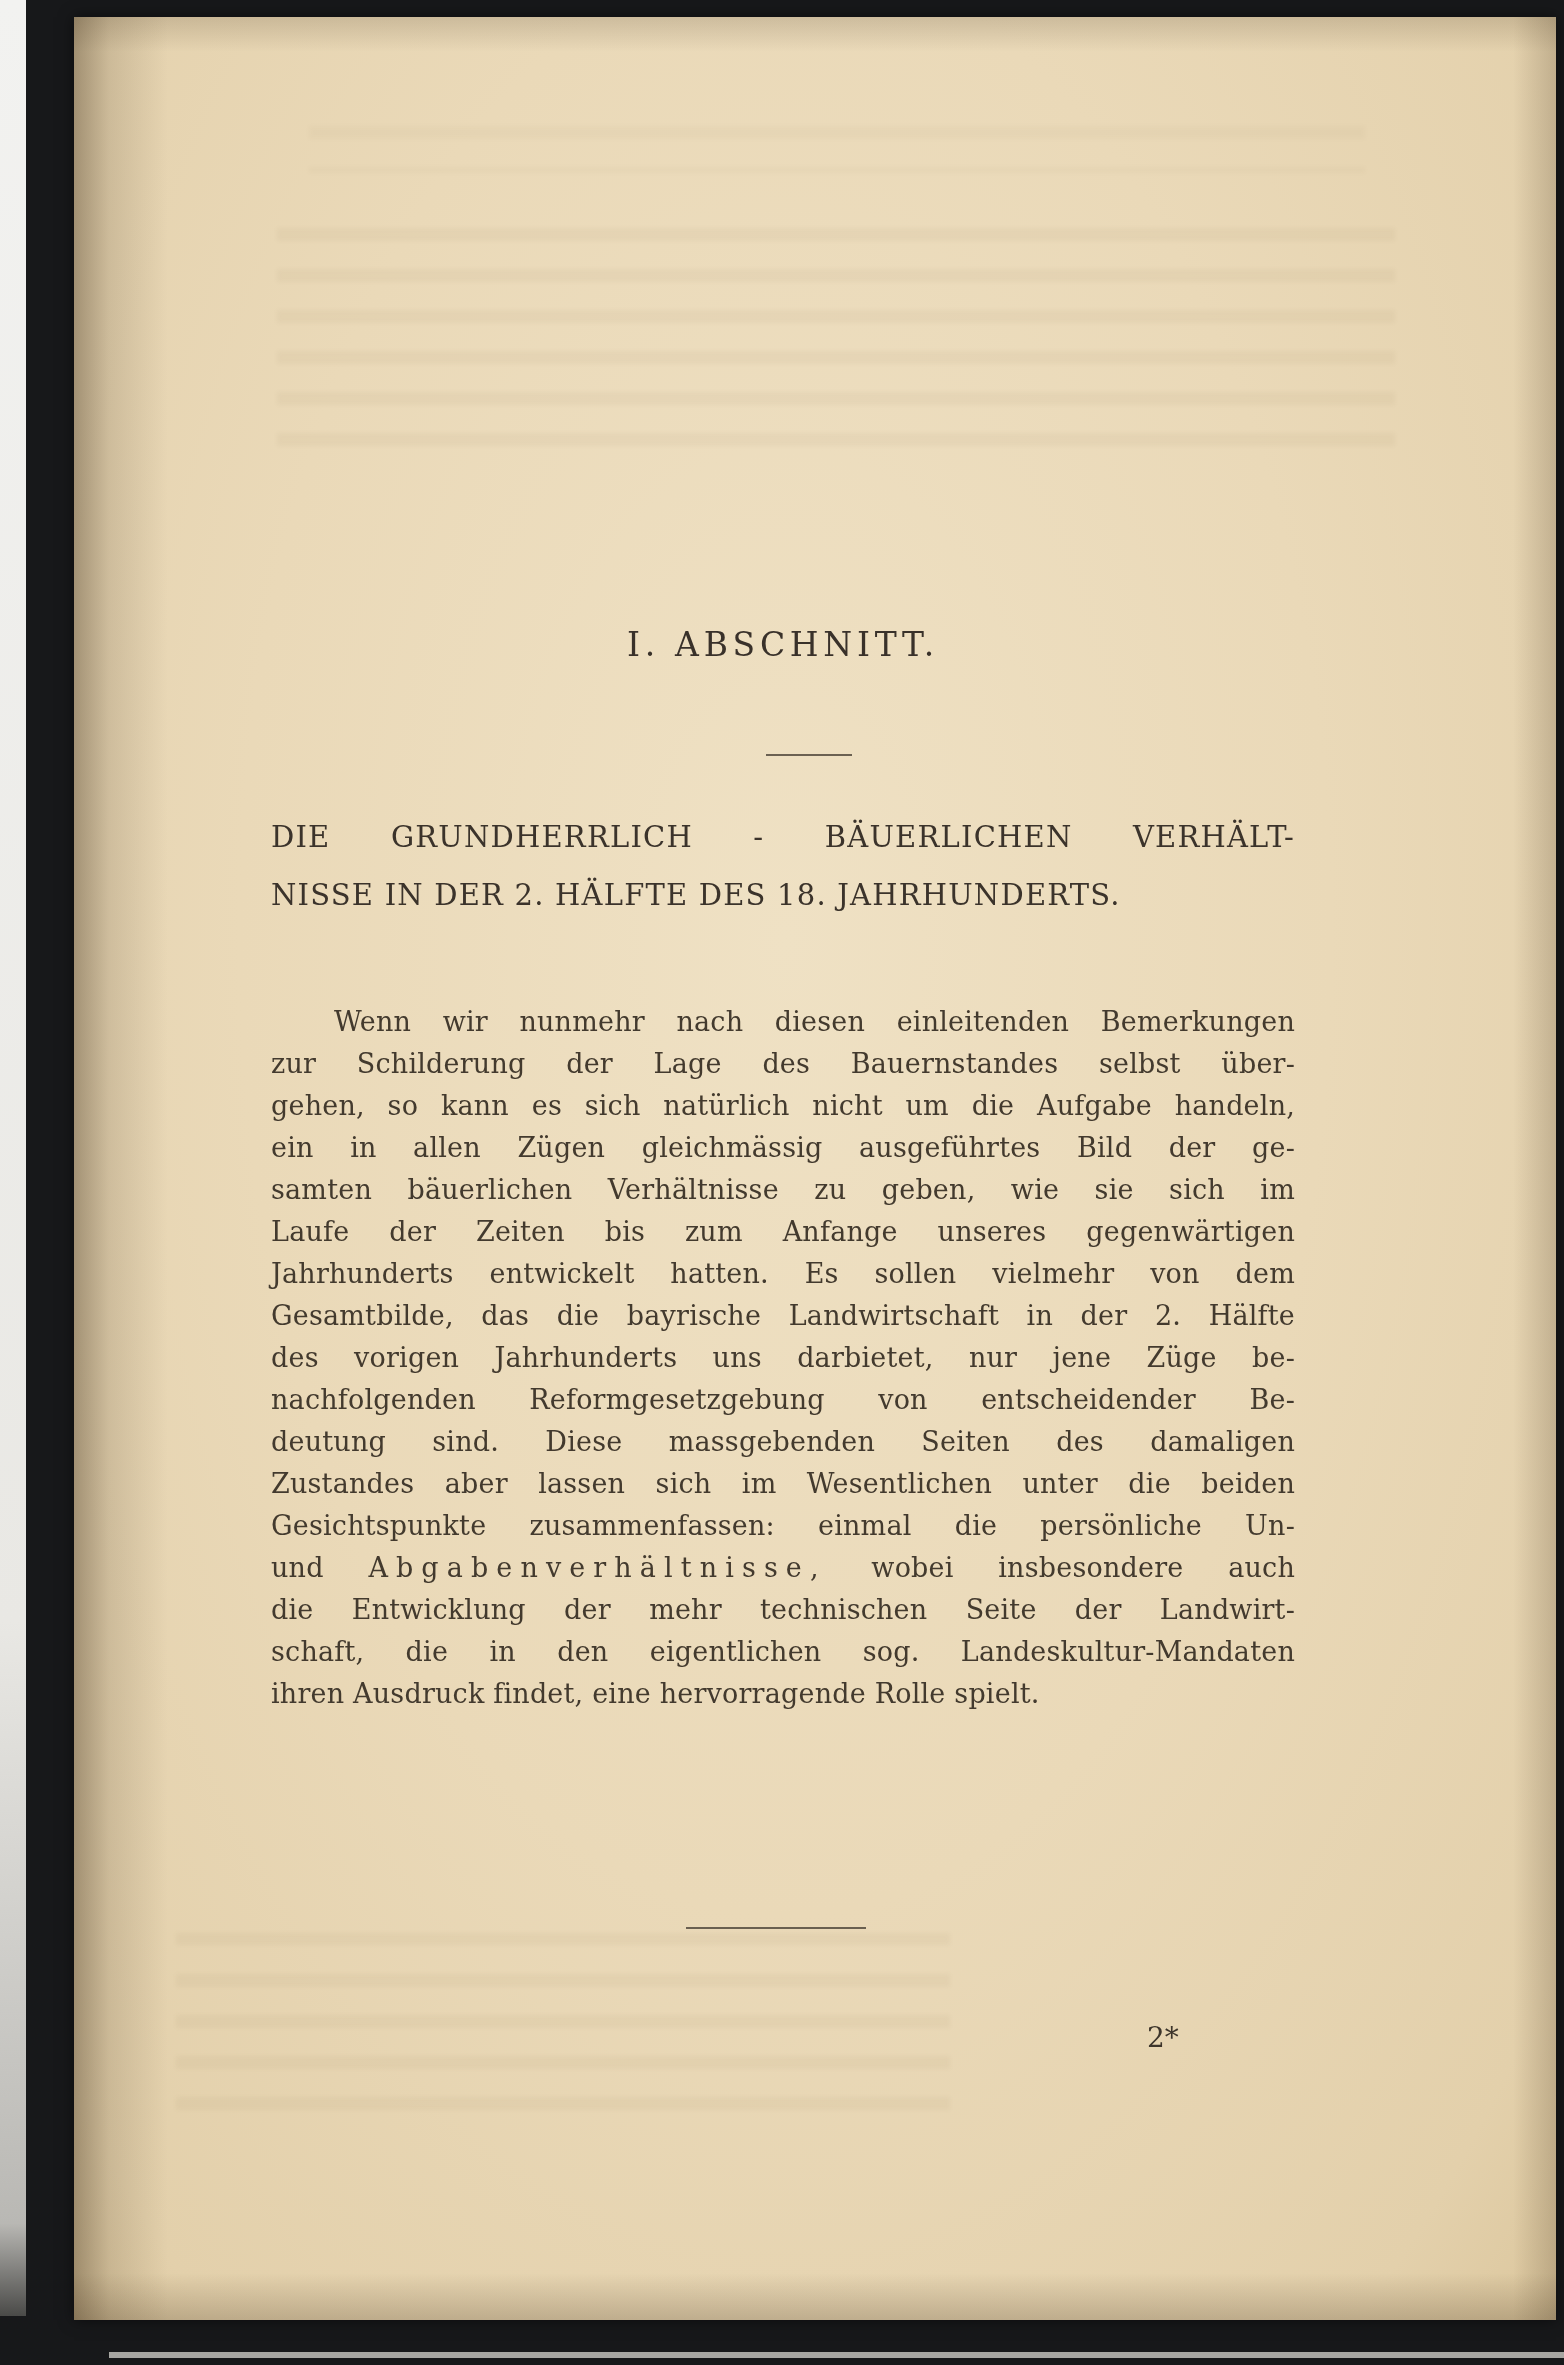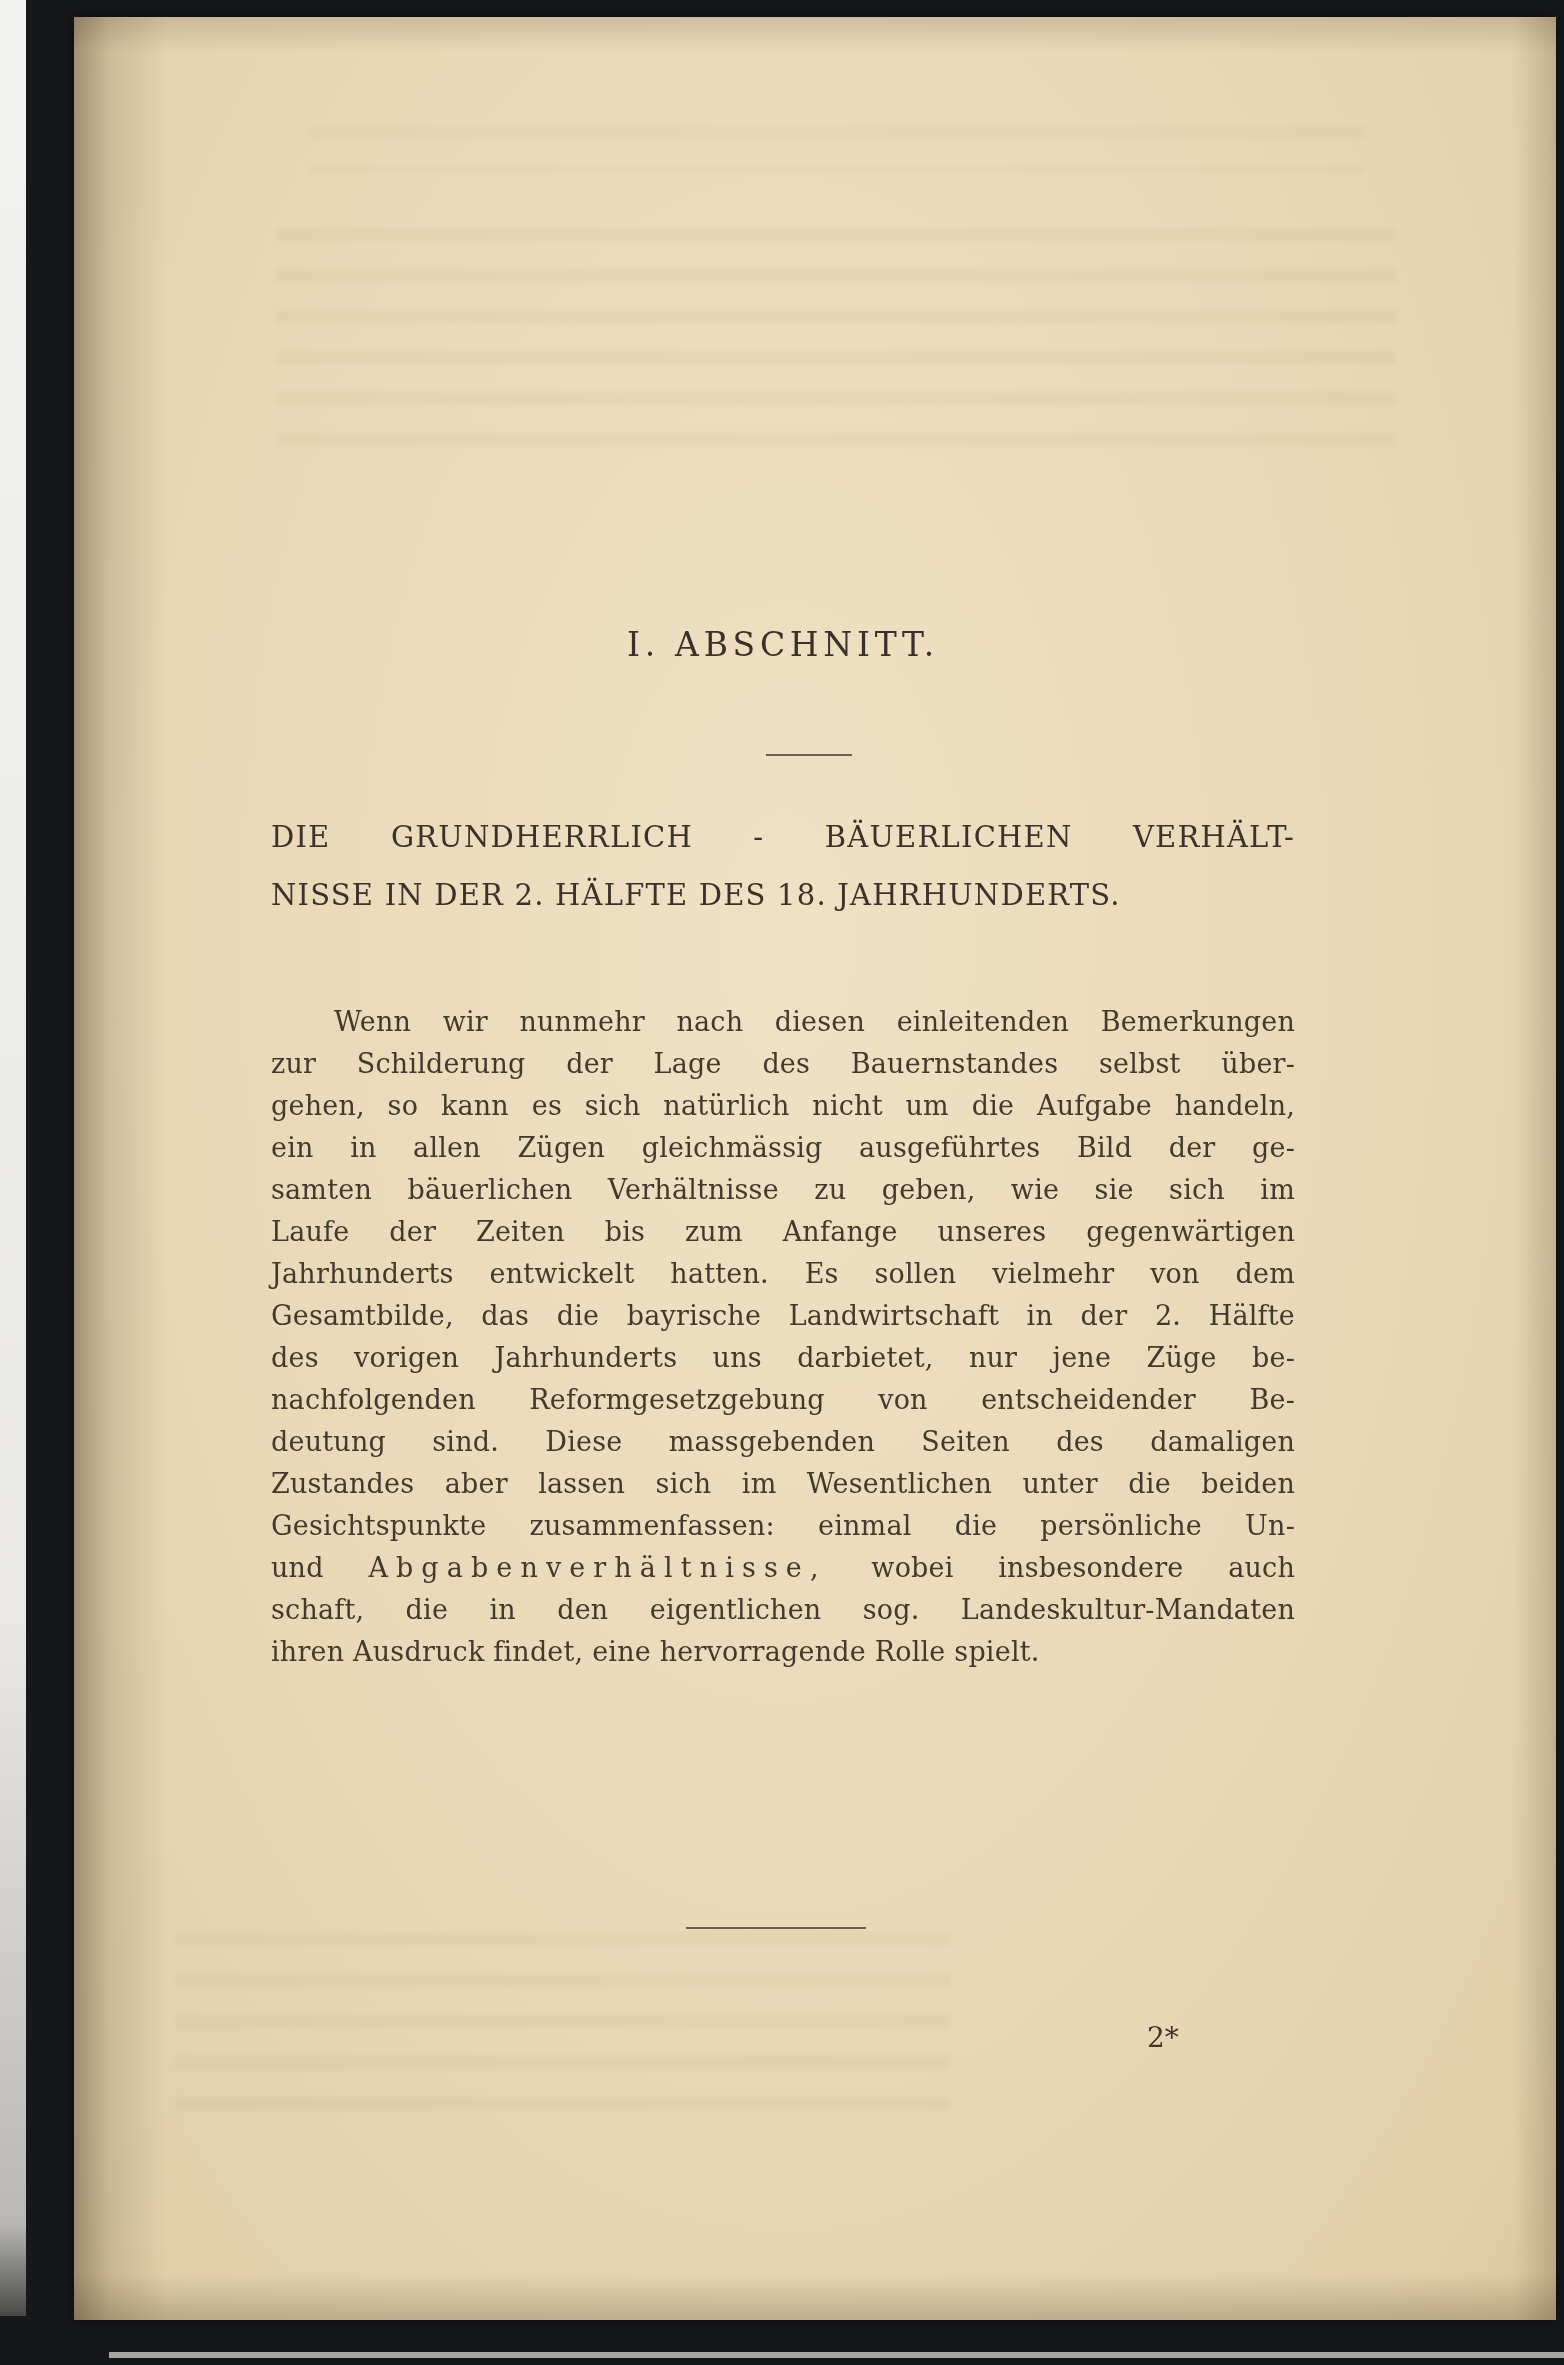--- a/index.html
+++ b/index.html
@@ -165,20 +165,21 @@
         <div class="body-line"><span>samten bäuerlichen Verhältnisse zu geben, wie sie sich im</span></div>
         <div class="body-line"><span>Laufe der Zeiten bis zum Anfange unseres gegenwärtigen</span></div>
         <div class="body-line"><span>Jahrhunderts entwickelt hatten. Es sollen vielmehr von dem</span></div>
         <div class="body-line"><span>Gesamtbilde, das die bayrische Landwirtschaft in der 2. Hälfte</span></div>
         <div class="body-line"><span>des vorigen Jahrhunderts uns darbietet, nur jene Züge be-</span></div>
         <div class="body-line"><span>nachfolgenden Reformgesetzgebung von entscheidender Be-</span></div>
         <div class="body-line"><span>deutung sind. Diese massgebenden Seiten des damaligen</span></div>
         <div class="body-line"><span>Zustandes aber lassen sich im Wesentlichen unter die beiden</span></div>
         <div class="body-line"><span>Gesichtspunkte zusammenfassen: einmal die persönliche Un-</span></div>
         <div class="body-line"><span>und </span><span class="gesperrt">Abgabenverhältnisse,</span><span> wobei insbesondere auch</span></div>
+        <div class="body-line"><span>die Entwicklung der mehr technischen Seite der Landwirt-</span></div>
         <div class="body-line"><span>schaft, die in den eigentlichen sog. Landeskultur-Mandaten</span></div>
         <div class="body-line last"><span>ihren Ausdruck findet, eine hervorragende Rolle spielt.</span></div>
       </div>
 
     <div class="rule rule2"></div>
 
     <div class="page-number">2*</div>
 
   </div>
 

